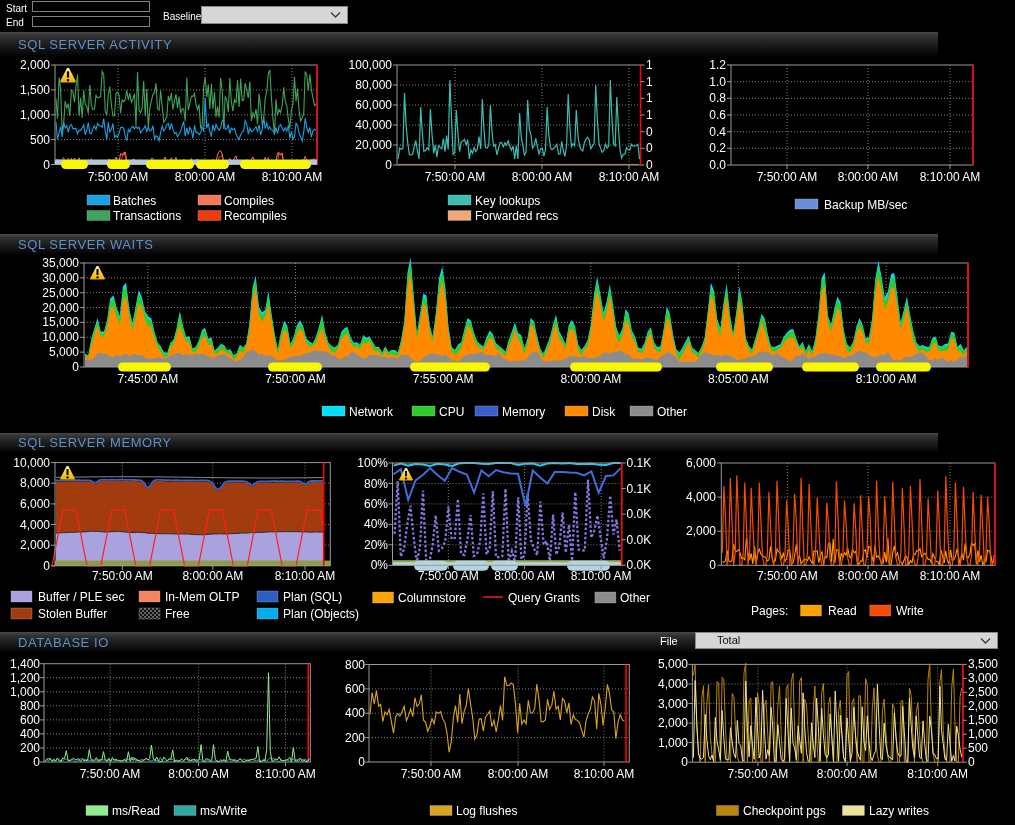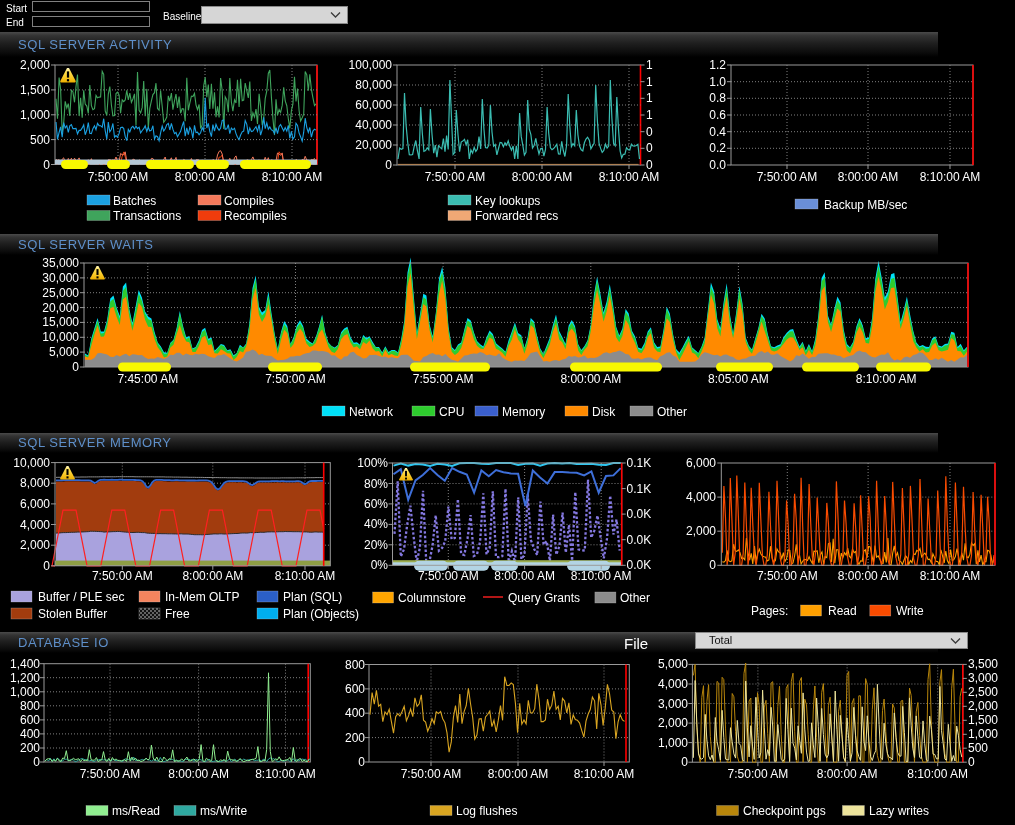--- a/index.html
+++ b/index.html
@@ -22,22 +22,22 @@
 <div class="lbl" style="left:163px; top:11px; width:38px; text-align:left;">Baseline</div>
 <div class="dd" style="left:201px; top:6px; width:147px; height:18px;">
   <svg width="11" height="8" viewBox="0 0 11 8">
       <path d="M1 1.5 L5.5 6 L10 1.5" stroke="#3a3a3a" stroke-width="1.3" fill="none"></path>
     </svg>
 </div>
 <div class="hdr" style="top:32px; height:25px; line-height:25px;">SQL SERVER ACTIVITY</div>
 <div class="hdr" style="top:234px; height:21px; line-height:21px;">SQL SERVER WAITS</div>
 <div class="hdr" style="top:433px; height:20px; line-height:20px;">SQL SERVER MEMORY</div>
 <div class="hdr" style="top:632px; height:21px; line-height:21px;">DATABASE IO</div>
-<div class="lbl" style="left:624px; top:635px; font-size:15px;">File</div>
-<div class="dd" style="left:695px; top:632px; width:273px; height:17px; font-size:11px; color:#111; line-height:15px; padding-left:13px;">Total
+<div class="lbl" style="left:660px; top:635px; font-size:11px;">File</div>
+<div class="dd" style="left:695px; top:632px; width:303px; height:17px; font-size:11px; color:#111; line-height:15px; padding-left:21px;">Total
   <svg width="11" height="8" viewBox="0 0 11 8">
       <path d="M1 1.5 L5.5 6 L10 1.5" stroke="#3a3a3a" stroke-width="1.3" fill="none"></path>
     </svg>
 </div>
 <svg width="1015" height="825" style="position:absolute; left:0; top:0;">
 <defs>
 <linearGradient id="warng" x1="0" y1="0" x2="0" y2="1">
 <stop offset="0" stop-color="#fff6c0"></stop>
 <stop offset="0.3" stop-color="#ffdf4d"></stop>
 <stop offset="1" stop-color="#efb000"></stop>

